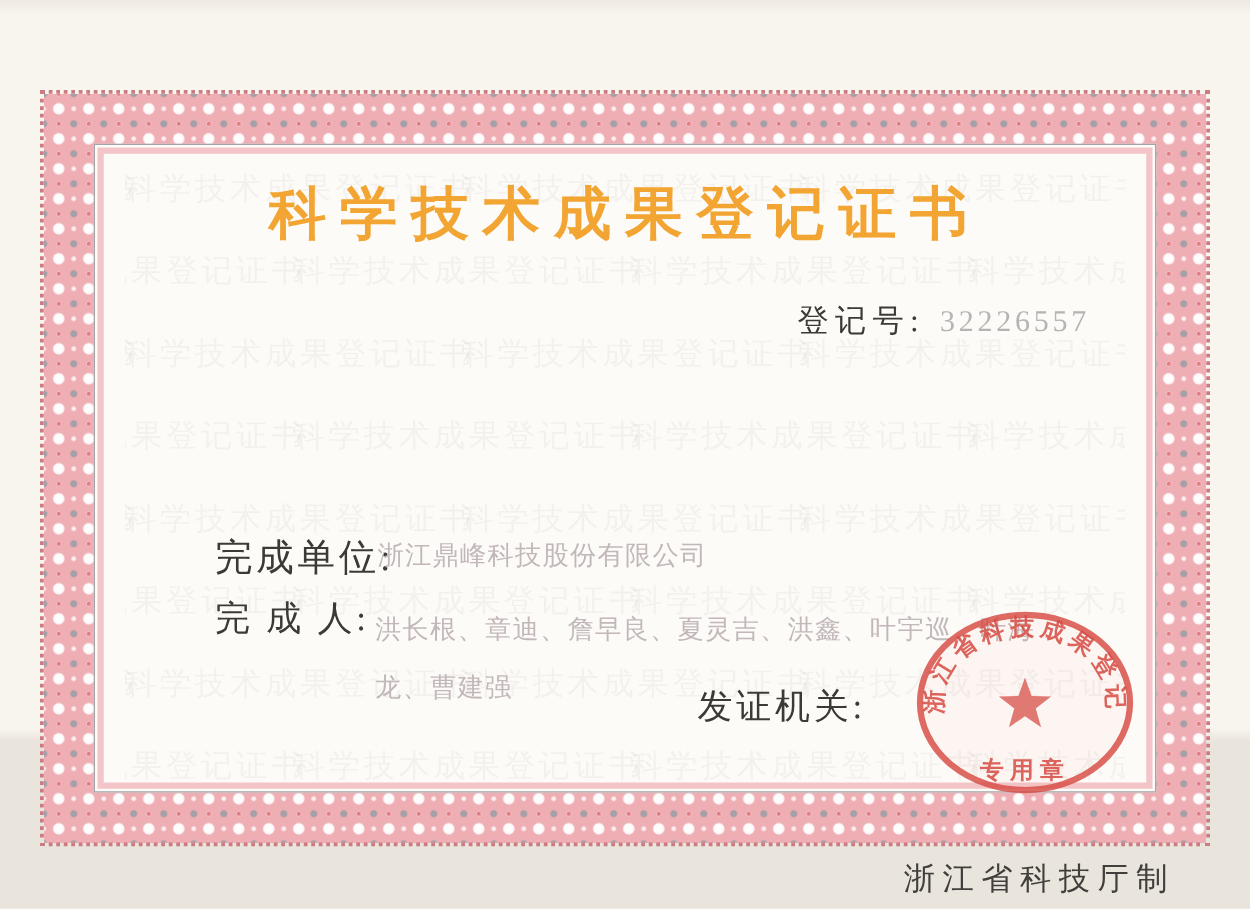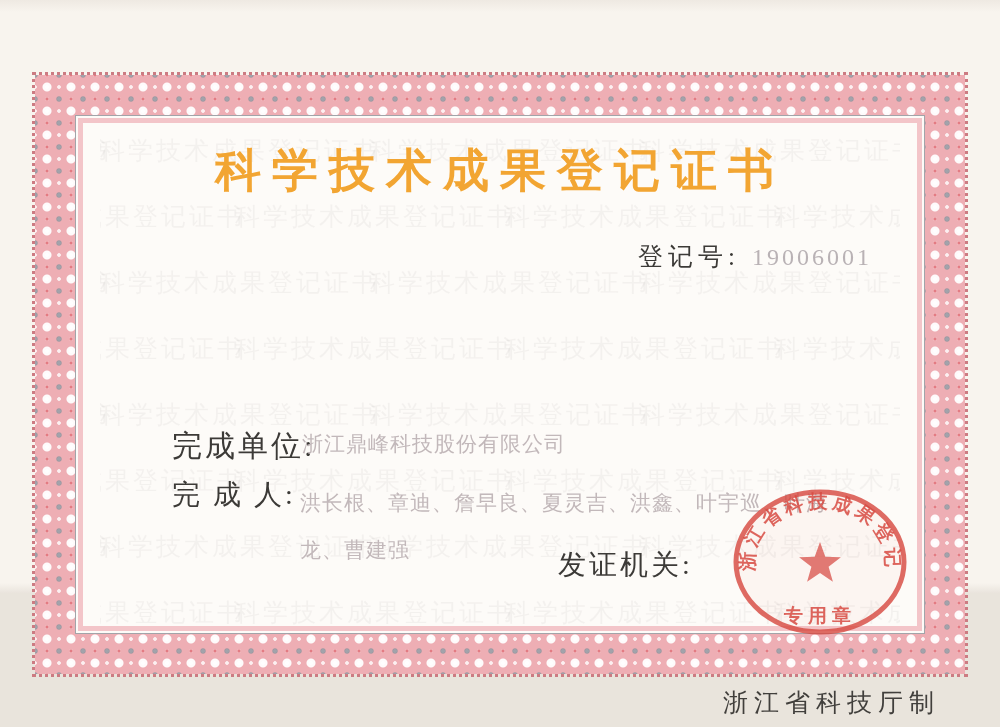--- a/index.html
+++ b/index.html
@@ -121,21 +121,21 @@
       <span class="wm" style="left: 540px; top: 400px;">科学技术成果登记证书</span>
       <span class="wm" style="left: -135px; top: 466px;">科学技术成果登记证书</span>
       <span class="wm" style="left: 135px; top: 466px;">科学技术成果登记证书</span>
       <span class="wm" style="left: 405px; top: 466px;">科学技术成果登记证书</span>
       <span class="wm" style="left: 675px; top: 466px;">科学技术成果登记证书</span>
     </div>
 
   <div class="title">科学技术成果登记证书</div>
 
   <div class="reg-line ink">
-    <span class="reg-label">登记号:</span><span class="reg-value">19006001</span>
+    <span class="reg-label">登记号:</span><span class="reg-value">32226557</span>
   </div>
 
 
 
   <div class="unit-label ink">完成单位:</div>
   <div class="unit-value ghost">浙江鼎峰科技股份有限公司</div>
 
   <div class="people-label ink">完 成 人:</div>
   <div class="people-value ghost">洪长根、章迪、詹早良、夏灵吉、洪鑫、叶宇巡、叶海龙、曹建强</div>
 

